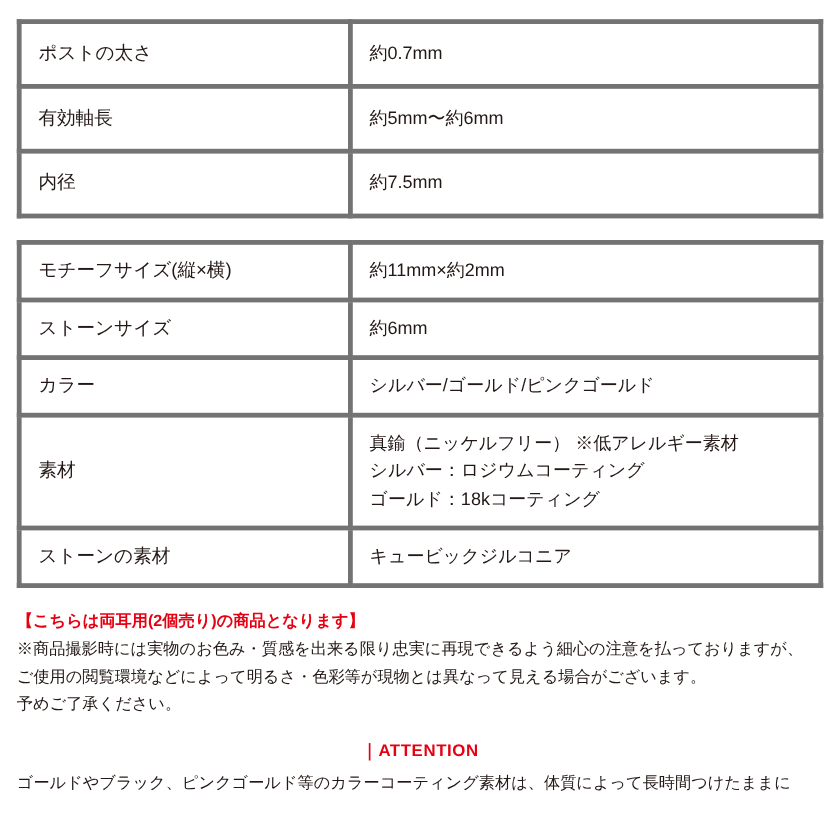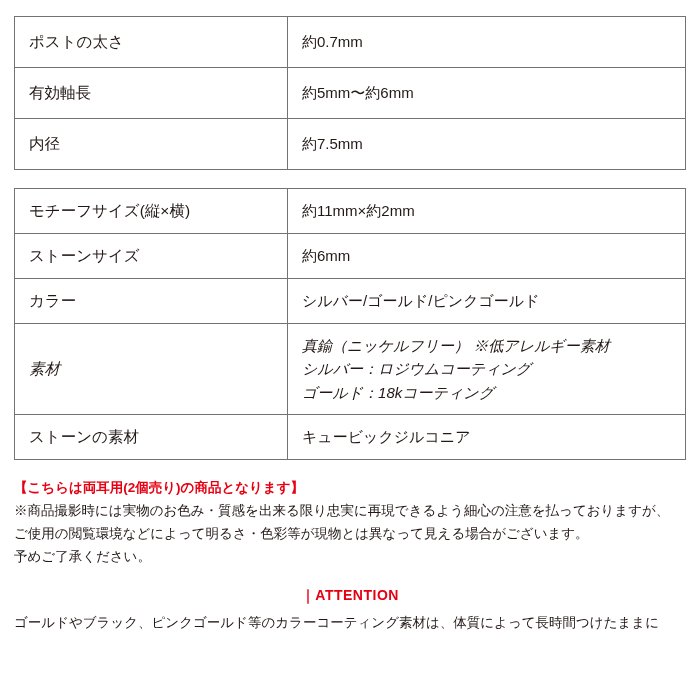--- a/index.html
+++ b/index.html
@@ -41,38 +41,38 @@
     font-family: "Liberation Sans", sans-serif;
   }
 
   
   table.spec {
     border-collapse: collapse;
     width: 100%;
     table-layout: fixed;
   }
   table.spec td {
-    border: 1px solid #737373;
+    border: 4px solid #737373;
     padding: 0 14px;
     font-size: 15px;
     vertical-align: middle;
     line-height: 1.55;
   }
   table.spec td.label {
     width: 244px;
     font-size: 15.5px;
     color: #231815;
   }
   table.spec td.value {
     color: #231815;
     font-size: 15px;
   }
   .tbl1 td { height: 50px; }
   .tbl2 td { height: 44px; }
-  .tbl2 td.tall { height: auto; padding-top: 10px; padding-bottom: 10px; font-style: italic; }
+  .tbl2 td.tall { height: auto; padding-top: 10px; padding-bottom: 10px; }
 
   .gap {
     height: 18px;
   }
 
   .value-line {
     display: block;
     white-space: nowrap;
   }
 

